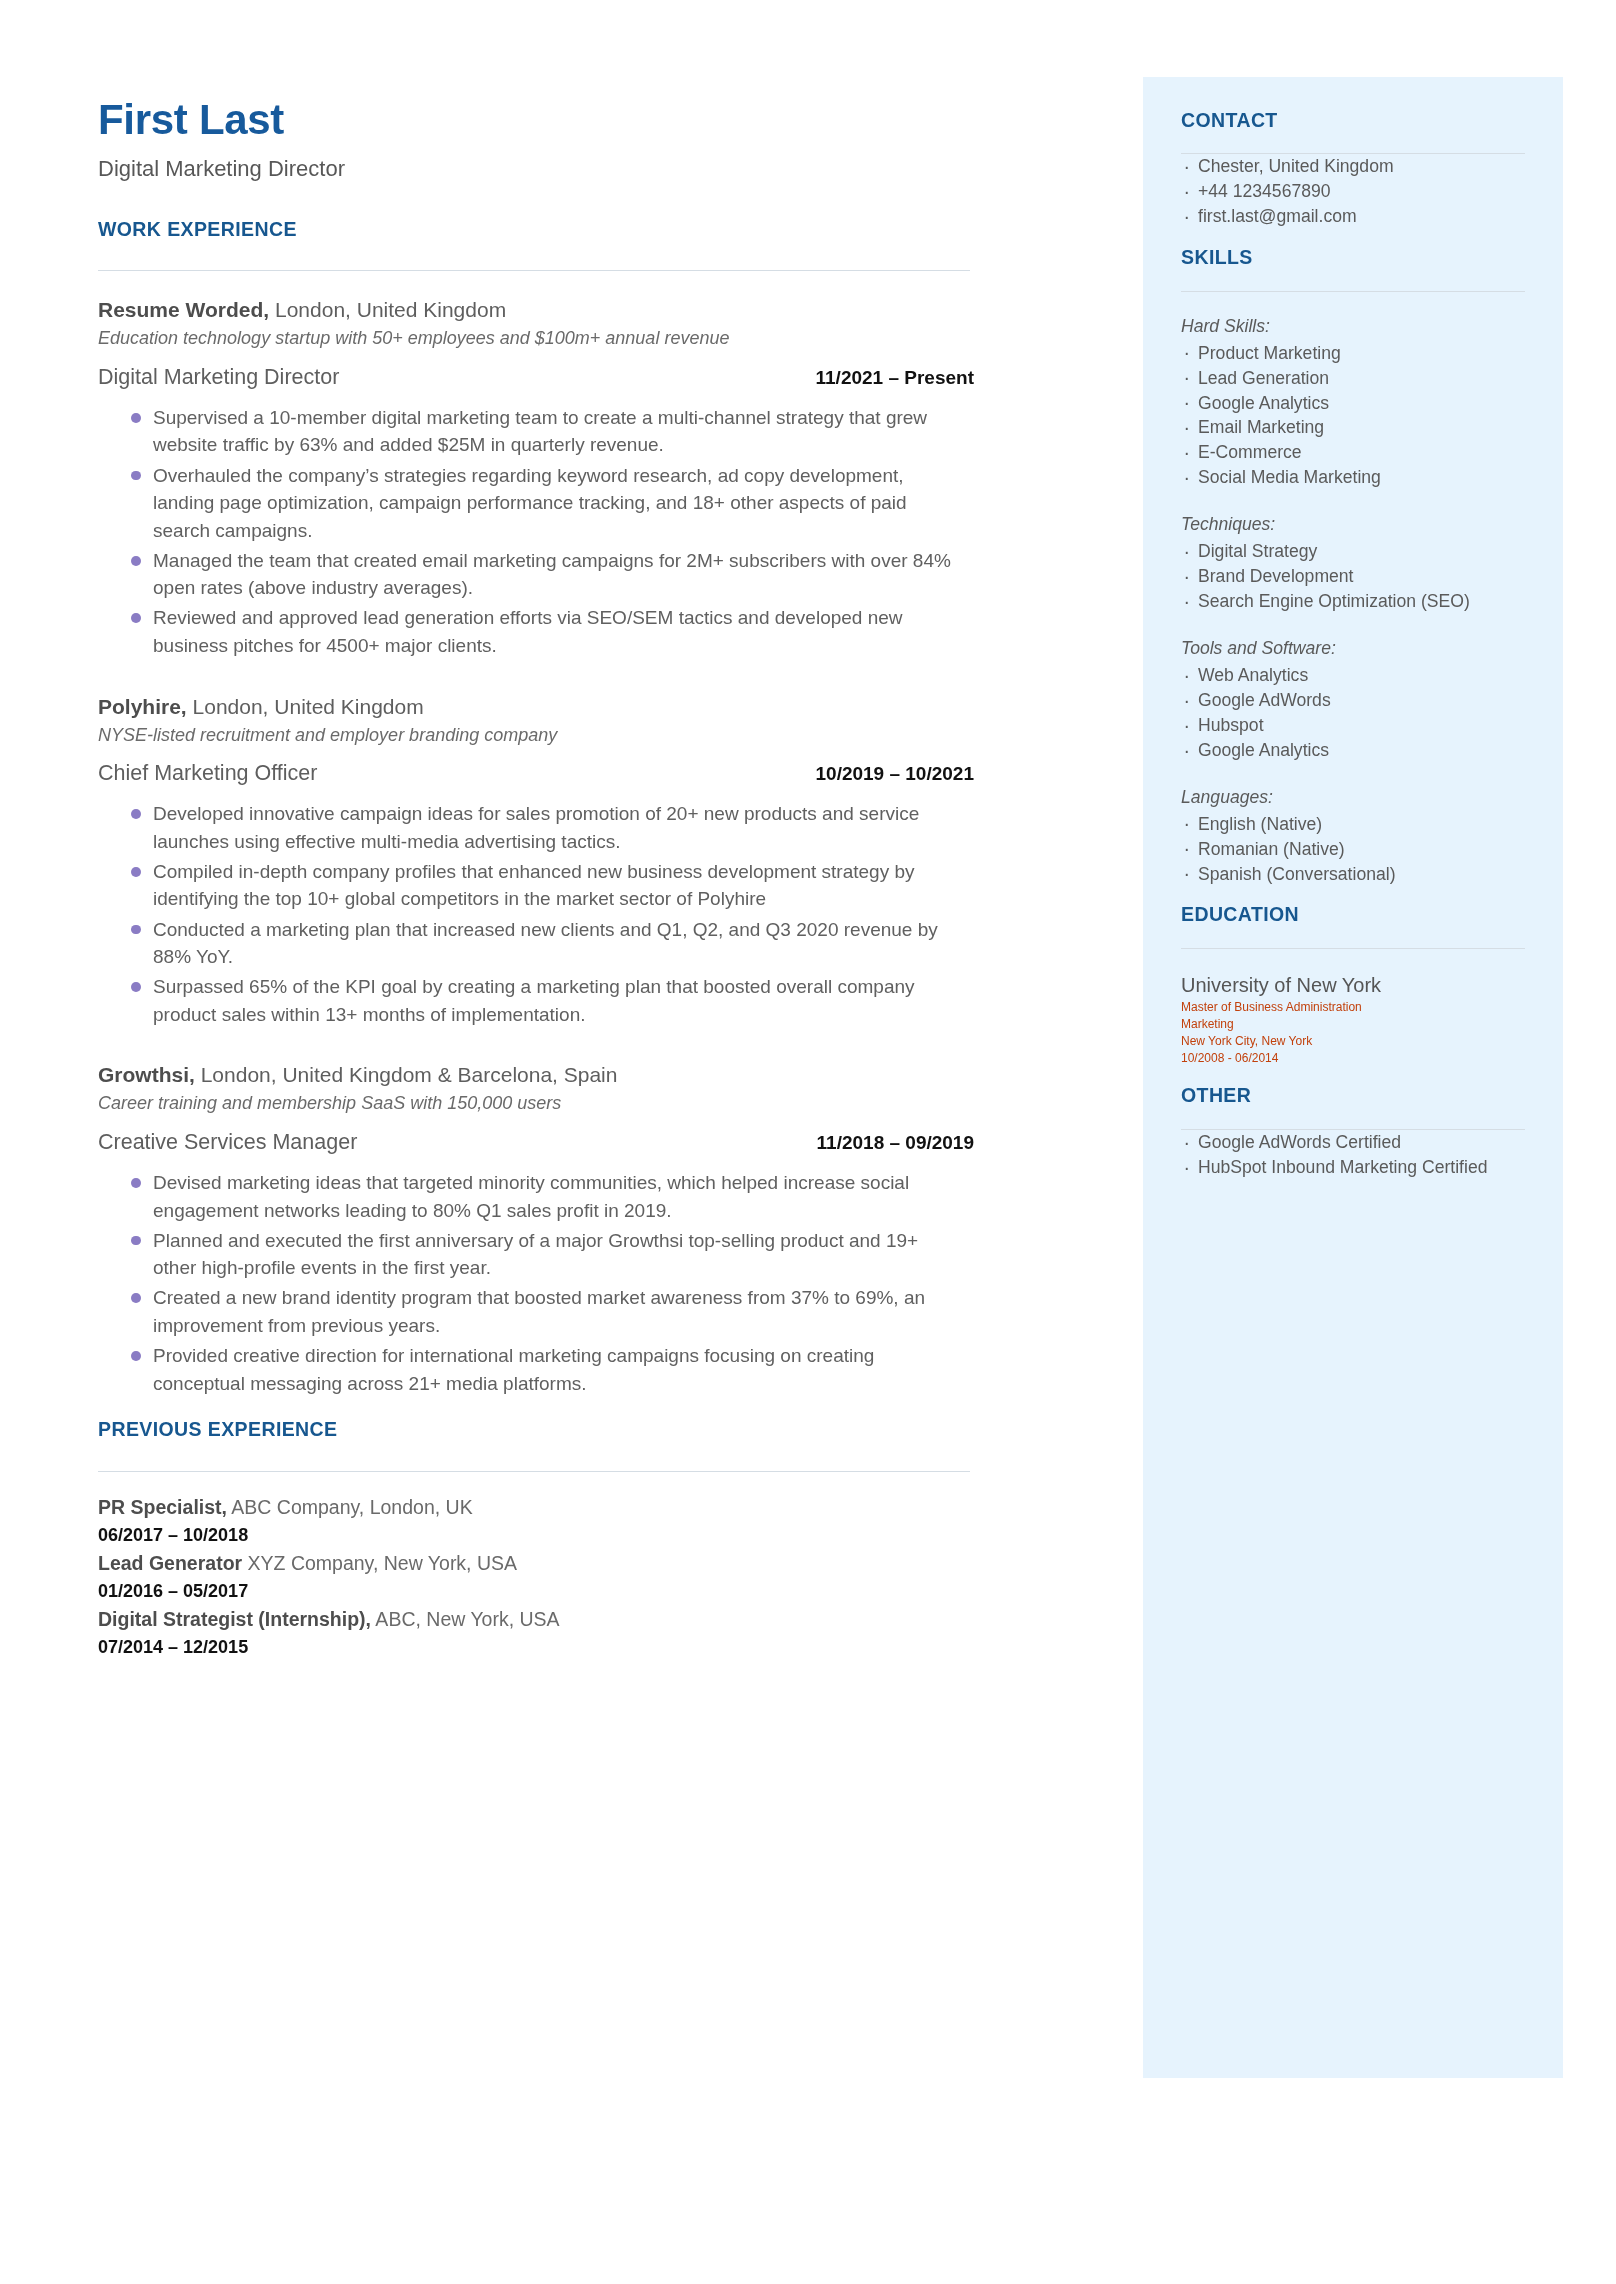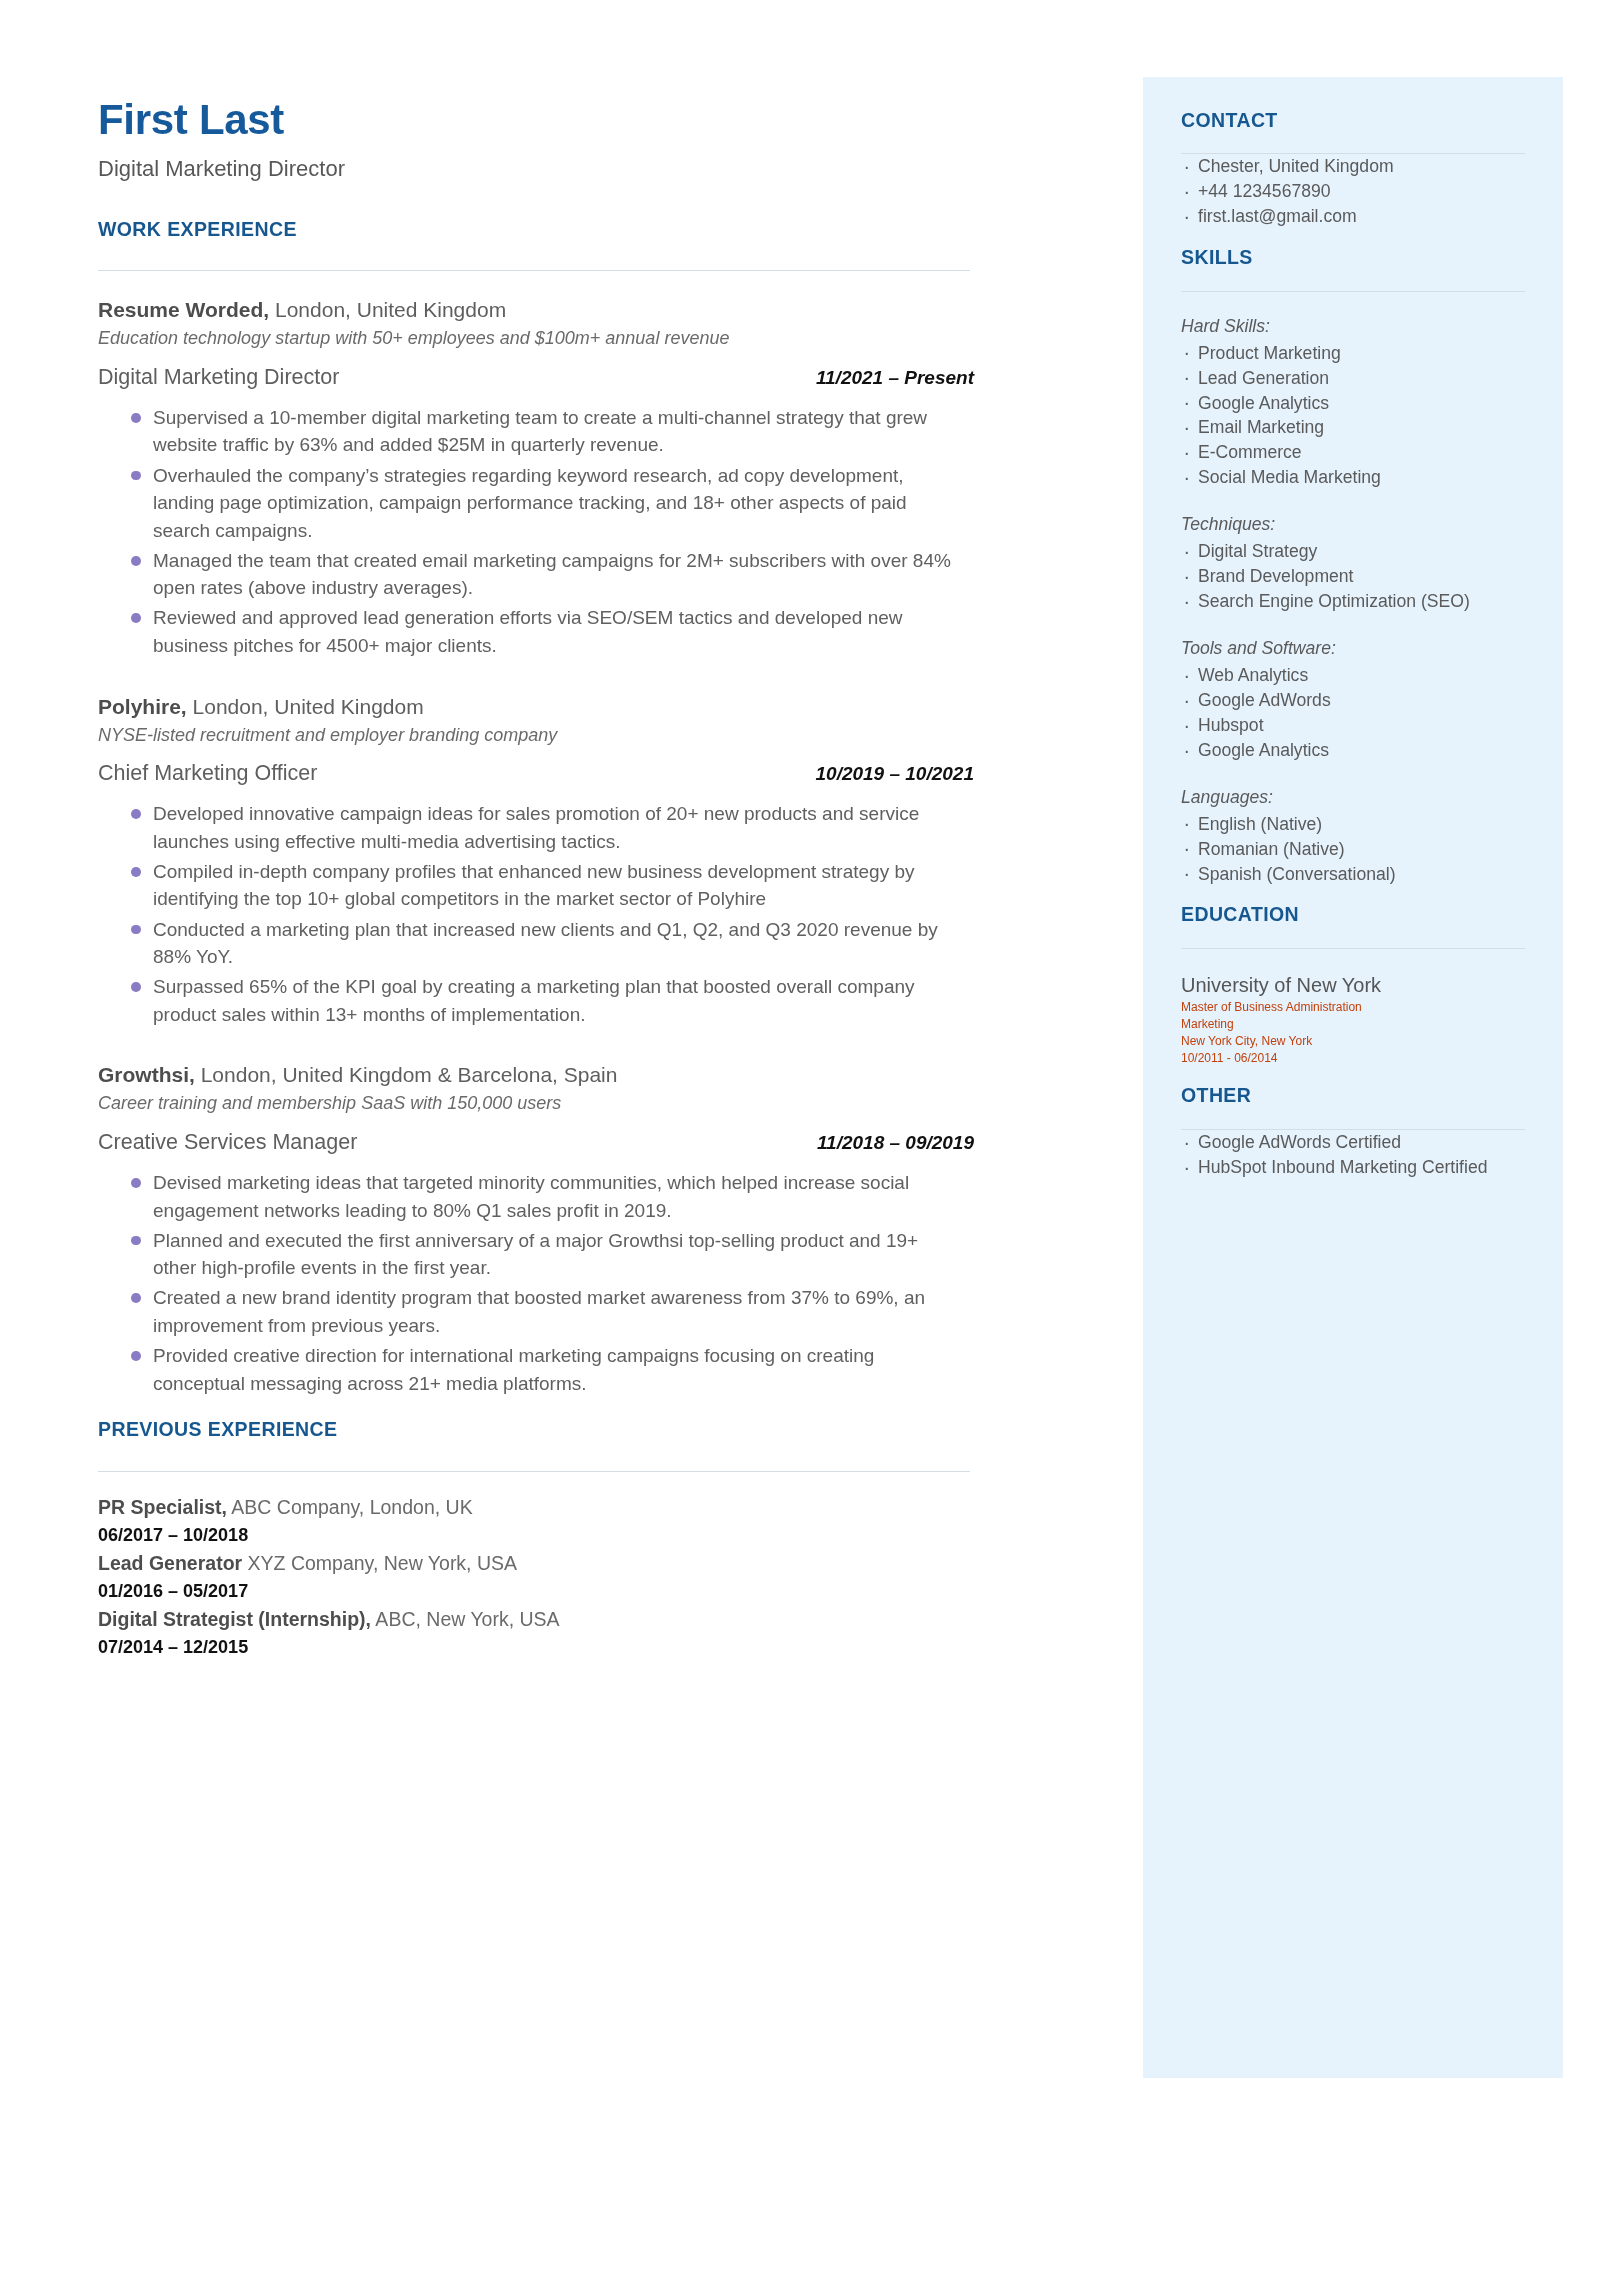--- a/index.html
+++ b/index.html
@@ -134,21 +134,20 @@
   .job-title {
     font-size: 21.5px;
     color: #5e5e5e;
     line-height: 1.2;
   }
   .job-dates {
     font-size: 19px;
     color: #111;
     font-weight: bold;
     white-space: nowrap;
-    font-style: italic;
   }
   ul.bullets {
     list-style: none;
     margin: 13px 0 0 0;
     padding: 0;
     width: 853px;
   }
   ul.bullets li {
     position: relative;
     padding-left: 55px;
@@ -243,21 +242,21 @@
     </div>
 
   <div class="side-gap"></div>
   <h2 class="side-head">EDUCATION</h2>
   <hr class="side-rule">
   <div class="side-block">
     <p class="side-plain big">University of New York</p>
     <p class="side-plain">Master of Business Administration</p>
     <p class="side-plain">Marketing</p>
     <p class="side-plain">New York City, New York</p>
-    <p class="side-plain">10/2011 - 06/2014</p>
+    <p class="side-plain">10/2008 - 06/2014</p>
   </div>
 
   <div class="side-gap"></div>
   <h2 class="side-head">OTHER</h2>
   <hr class="side-rule">
   <ul class="side-list side-block" id="other-list">
       <li>Google AdWords Certified</li>
       <li>HubSpot Inbound Marketing Certified</li>
     </ul>
 

